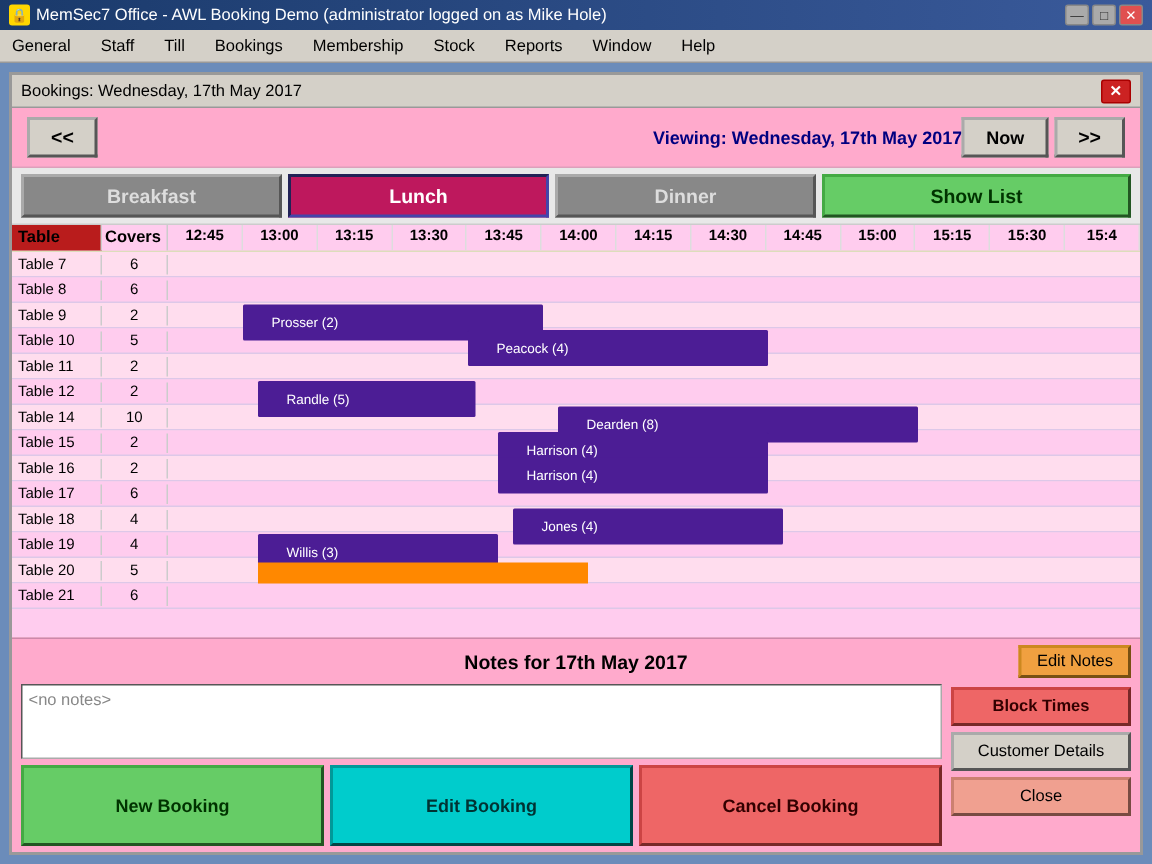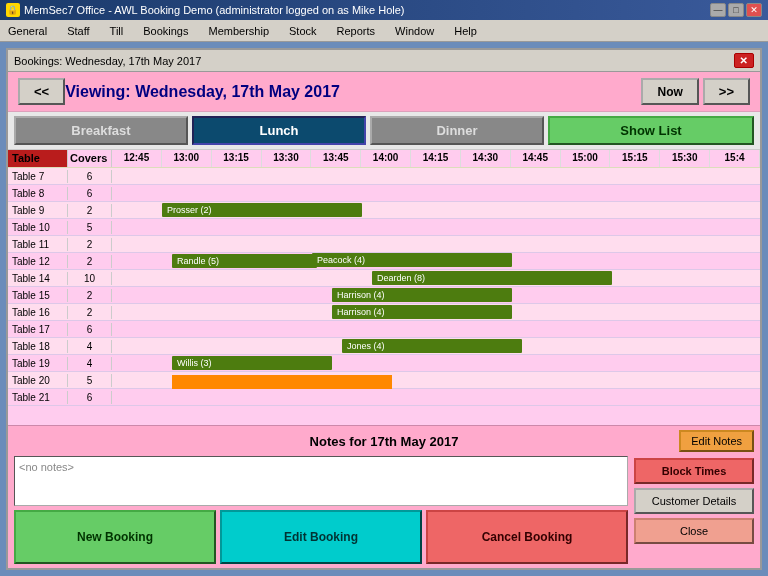--- a/index.html
+++ b/index.html
@@ -69,25 +69,25 @@
     }
     .viewing-header {
       background: #ffaacc;
       display: flex;
       align-items: center;
       justify-content: space-between;
       padding: 6px 10px;
       border-bottom: 1px solid #dda0bb;
     }
     .viewing-title {
-      font-size: 16px;
+      font-size: 12px;
       font-weight: bold;
       color: #000080;
       flex: 1;
-      text-align: left;
+      text-align: right;
     }
     .nav-buttons { display: flex; gap: 4px; }
     .nav-btn {
       background: #d4d0c8;
       border: 2px outset #aaa;
       padding: 4px 14px;
       cursor: pointer;
       font-size: 13px;
       font-weight: bold;
       min-width: 40px;
@@ -112,21 +112,21 @@
     .meal-tab {
       padding: 5px 0;
       cursor: pointer;
       font-size: 13px;
       font-weight: bold;
       text-align: center;
       border: 2px outset #aaa;
       flex: 1;
     }
     .meal-tab.inactive { background: #888; color: #ddd; }
-    .meal-tab.active { background: #0c4a6e; color: white; border: 2px inset #4444aa; }
+    .meal-tab.active { background: #be185d; color: white; border: 2px inset #4444aa; }
     .show-list-btn {
       background: #66cc66;
       border: 2px outset #44aa44;
       padding: 5px 16px;
       cursor: pointer;
       font-size: 13px;
       font-weight: bold;
       color: #003300;
       flex: 1;
       text-align: center;
@@ -156,28 +156,28 @@
       border-bottom: 1px solid #ddc8e8;
       align-items: center;
     }
     .schedule-row:nth-child(odd) { background: #ffddee; }
     .schedule-row:nth-child(even) { background: #ffccee; }
     .cell-table { width: 60px; min-width: 60px; padding: 1px 4px; font-size: 10px; border-right: 1px solid #ccc; }
     .cell-covers { width: 44px; min-width: 44px; padding: 1px 2px; text-align: center; font-size: 10px; border-right: 1px solid #ccc; }
     .cell-timeline { flex: 1; position: relative; height: 16px; overflow: visible; }
     .booking-block {
       position: absolute;
-      height: 14px;
+      height: 24px;
       top: 1px;
-      background: #4d7c0f;
+      background: #4c1d95;
       color: white;
       font-size: 9px;
       display: flex;
       align-items: center;
-      padding: 0 5px;
+      padding: 0 19px;
       border-radius: 1px;
       white-space: nowrap;
       overflow: hidden;
     }
     .notes-header {
       display: flex;
       align-items: center;
       justify-content: space-between;
       margin-bottom: 4px;
     }
@@ -302,21 +302,21 @@
           <div class="cell-covers">2</div>
           <div class="cell-timeline">
             <div class="booking-block" style="left:50px; width:200px;">Prosser (2)</div>
           </div>
         </div>
 
         <div class="schedule-row">
           <div class="cell-table">Table 10</div>
           <div class="cell-covers">5</div>
           <div class="cell-timeline">
-            <div class="booking-block" style="left:200px; width:200px;margin-top:33px;">Peacock (4)</div>
+            <div class="booking-block" style="left:200px; width:200px;">Peacock (4)</div>
           </div>
         </div>
 
         <div class="schedule-row">
           <div class="cell-table">Table 11</div>
           <div class="cell-covers">2</div>
           <div class="cell-timeline"></div>
         </div>
 
         <div class="schedule-row">

